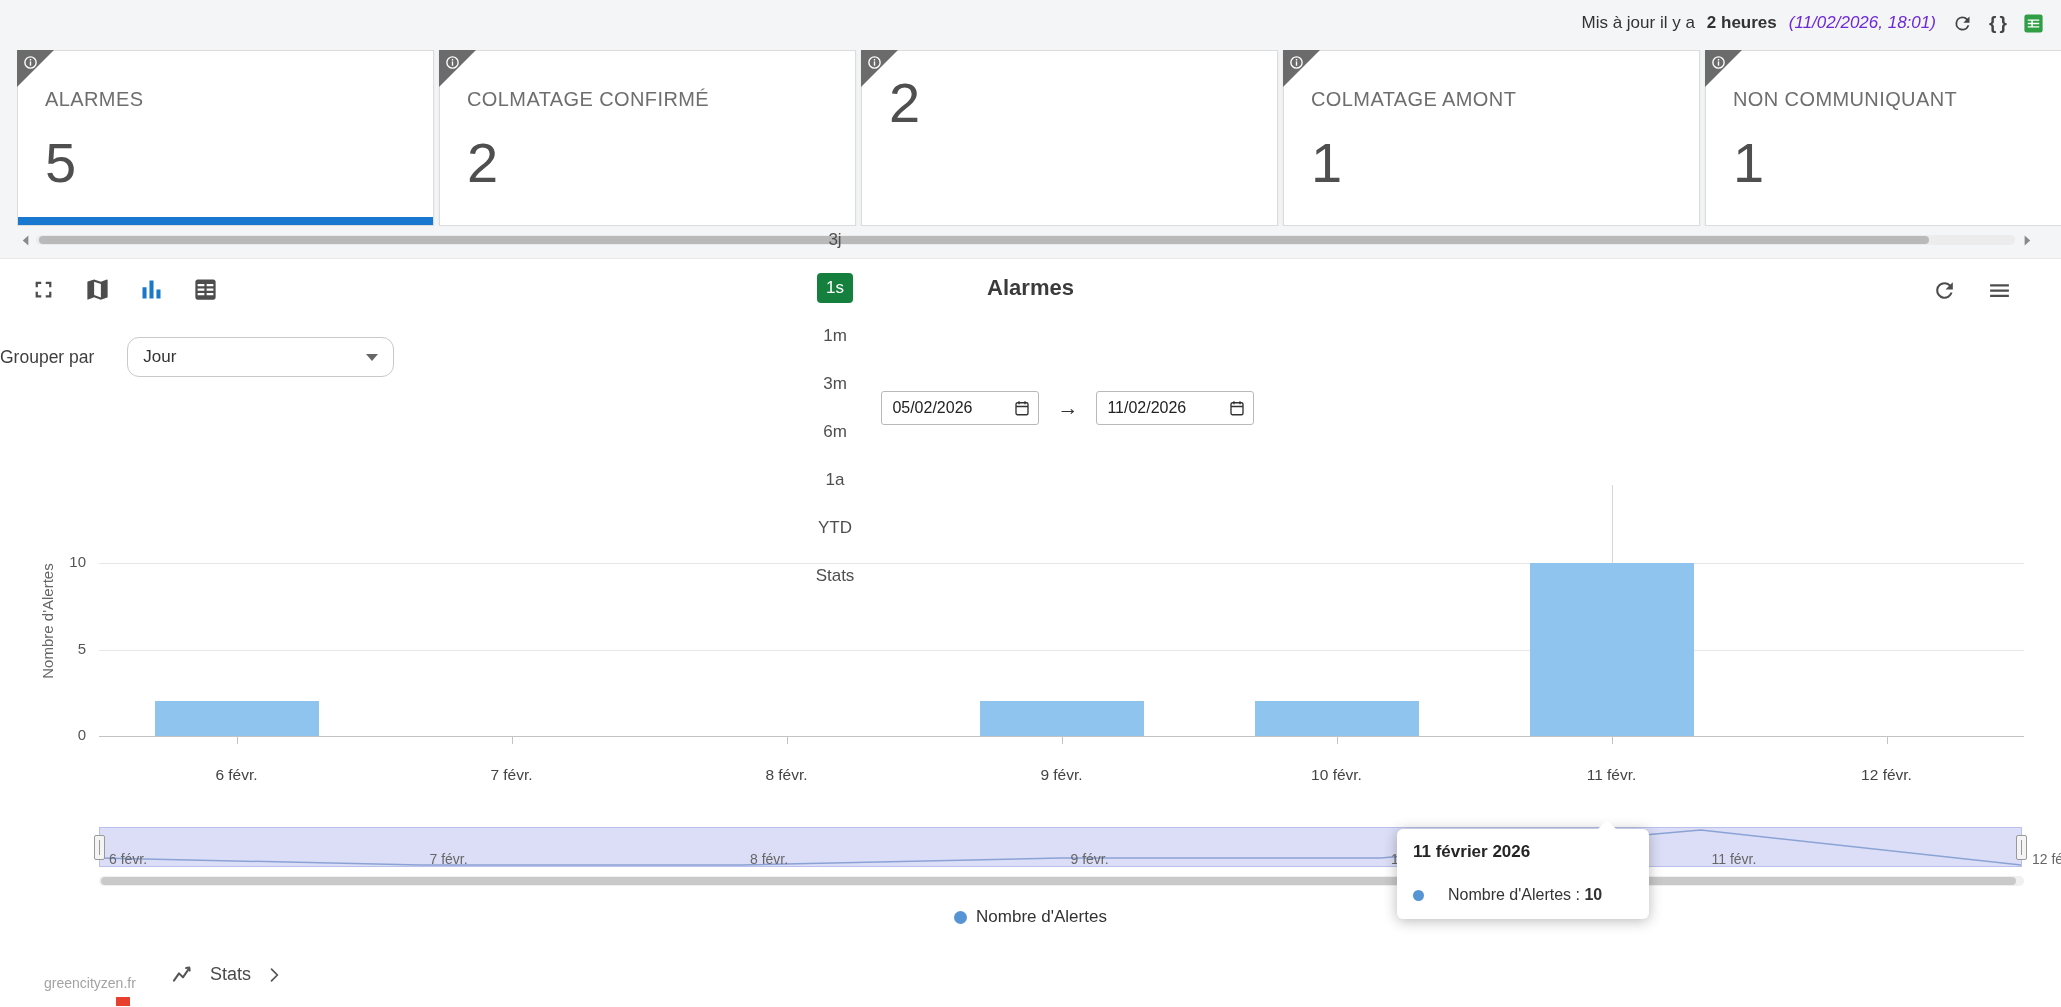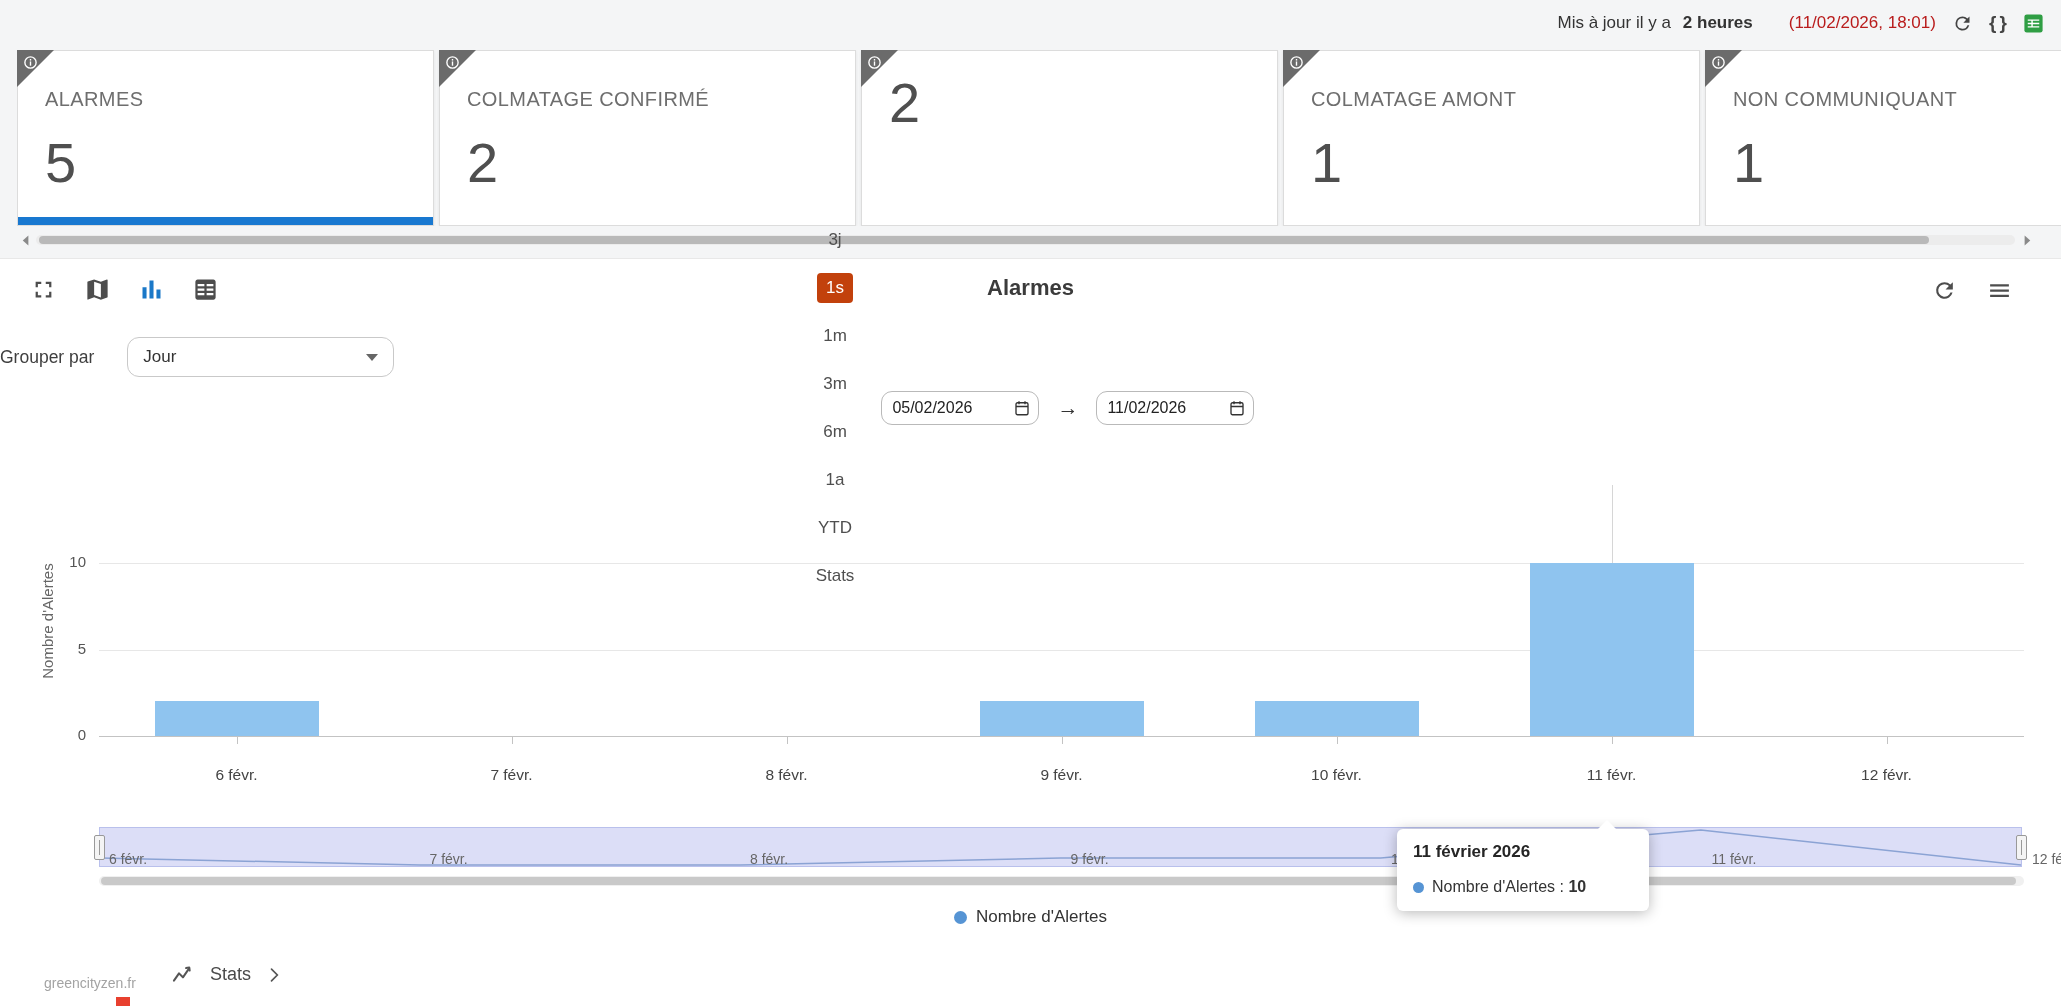--- a/index.html
+++ b/index.html
@@ -13,21 +13,21 @@
   }
   svg { display:block; }
 
   
   .topbar {
     position:absolute; top:0; left:0; right:0; height:46px;
     display:flex; align-items:center; justify-content:flex-end;
     gap:16px; padding-right:16px; font-size:17px; color:#333;
   }
   .upd { display:inline-flex; gap:12px; align-items:baseline; }
-  .upd .ts { color:#b91c1c;margin-left:24px; }
+  .upd .ts { font-style:italic; color:#6d28d9; }
   .ibtn { background:none; border:none; padding:0; cursor:pointer; color:#444;
           display:flex; align-items:center; justify-content:center; }
   .braces { font-size:19px; font-weight:700; color:#444; letter-spacing:-1px; }
 
   
   .cards {
     position:absolute; left:17px; top:50px; width:2044px; height:176px;
     display:flex; gap:5px; overflow:hidden;
   }
   .card {
@@ -74,23 +74,23 @@
             background:#fff; display:flex; align-items:center; padding:0 15px;
             font-size:17px; color:#333; cursor:pointer; }
   .select .caret { margin-left:auto; width:0; height:0;
                    border-left:6px solid transparent; border-right:6px solid transparent;
                    border-top:7px solid #666; }
 
   .range-row { position:absolute; left:0; right:0; top:130px; height:38px;
                display:flex; justify-content:center; align-items:center; gap:18px; }
   .range-btn { background:none; border:none; font-family:inherit; font-size:17px;
                color:#4f4f4f; cursor:pointer; padding:5px 9px; border-radius:4px; }
-  .range-btn.active { background:#c2410c; color:#fff; }
+  .range-btn.active { background:#15803d; color:#fff; }
   .date-wrap { position:relative; width:158px; height:34px; border:1px solid #b9b9b9;
-               border-radius:11px; background:#fff; display:flex; align-items:center;
+               border-radius:3px; background:#fff; display:flex; align-items:center;
                padding:0 32px 0 10px; font-size:16px; color:#222; cursor:text; }
   .date-wrap svg { position:absolute; right:7px; top:7px; }
   .arrow-sep { font-size:21px; color:#333; }
 
   
   #chart { position:absolute; inset:0; }
   .gridline  { position:absolute; height:1px; background:#e7e7e7; }
   .axisline  { position:absolute; height:1px; background:#c3c3c3; }
   .ytick-label { position:absolute; width:52px; text-align:right; font-size:15px; color:#555; }
   .ylabel { position:absolute; left:47px; top:362px; transform:translate(-50%,-50%) rotate(-90deg);
@@ -114,22 +114,22 @@
                    background:#c9c9c9; border-radius:4px; cursor:pointer; }
 
   
   .tooltip { position:absolute; left:1397px; top:570px; width:252px; background:#fff;
              border-radius:6px; box-shadow:0 2px 14px rgba(0,0,0,.28);
              padding:13px 16px 15px; z-index:10; }
   .tooltip::before { content:''; position:absolute; top:-9px; left:200px;
                      border-left:10px solid transparent; border-right:10px solid transparent;
                      border-bottom:10px solid #fff; }
   .tt-title { font-size:17px; font-weight:700; color:#252525; }
-  .tt-row { margin-top:16px; font-size:16px; color:#333;
-            display:flex; align-items:center; gap:8px; }
+  .tt-row { margin-top:24px; font-size:16px; color:#333;
+            display:flex; align-items:center; gap:24px; }
   .dot { width:11px; height:11px; border-radius:50%; background:#5694d4; flex:0 0 auto; }
 
   
   .legend { position:absolute; left:0; right:0; top:648px; display:flex;
             justify-content:center; align-items:center; gap:9px;
             font-size:17px; color:#333; cursor:pointer; }
   .legend .dot { width:13px; height:13px; }
   .brand { position:absolute; left:44px; top:716px; font-size:14px; color:#a3a3a3; }
   .stats { position:absolute; left:170px; top:702px; display:flex; align-items:center;
            gap:13px; font-size:18px; color:#4a4a4a; cursor:pointer; }

